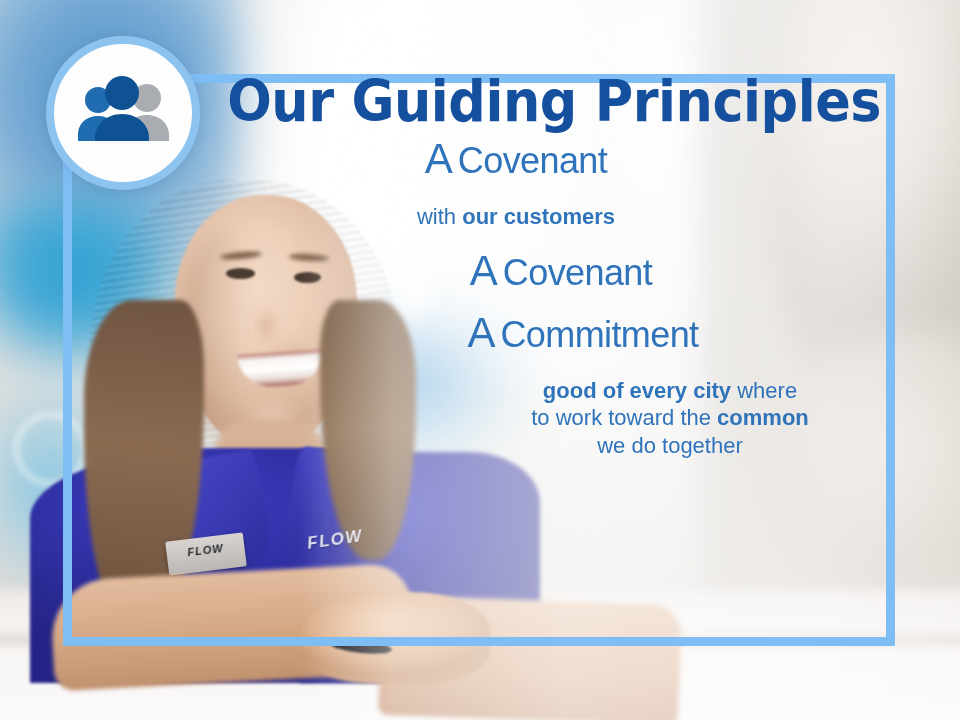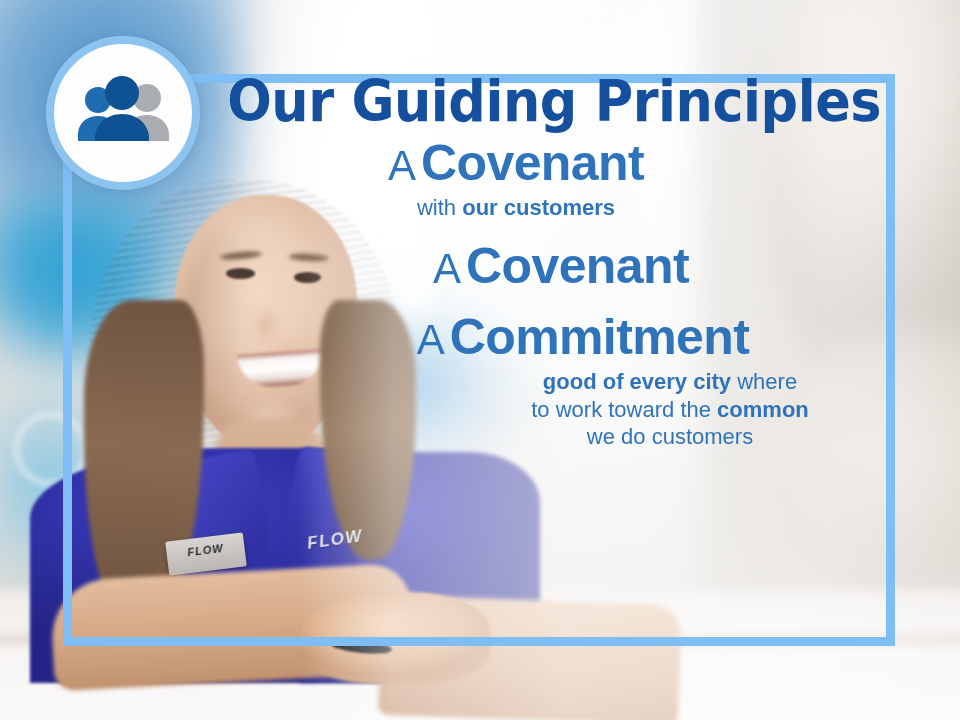--- a/index.html
+++ b/index.html
@@ -476,32 +476,32 @@
     line-height: 1.06;
     white-space: nowrap;
     color: #2f73bb;
   }
   .p-head .art {
     font-weight: 300;
     font-size: 42px;
     letter-spacing: 0.5px;
   }
   .p-head .word {
-    font-weight: 700;
-    font-size: 50px;
+    font-weight: 400;
+    font-size: 36px;
     letter-spacing: -0.6px;
     text-align: center;
   }
 
   .p-sub {
     color: #2f73bb;
     font-size: 22px;
     font-weight: 400;
     line-height: 1.26;
-    margin-top: 4px;
+    margin-top: 21px;
   }
   .p-sub b { font-weight: 700; }
 
   
   .principle-1 { padding-right: 48px; }
   .principle-2 { padding-left: 42px; }
   .principle-3 { padding-left: 86px; }
   .principle-3 .p-sub { max-width: 420px; margin-left: auto; margin-right: 0; }
   .principle-2 .p-sub { max-width: 470px; margin-left: auto; margin-right: 0; }
   .principle-1 .p-sub { }
@@ -614,19 +614,19 @@
         <span class="word">Commitment</span>
       </div>
       <div class="p-sub">
         <div>
           <b>good of every city</b><span> where</span>
         </div>
         <div>
           <span>to work toward the </span><b>common</b>
         </div>
         <div>
-          <span>we do customers</span>
+          <span>we do together</span>
         </div>
       </div>
     </div>
 
   </div>
 </div>
 
 </body></html>

